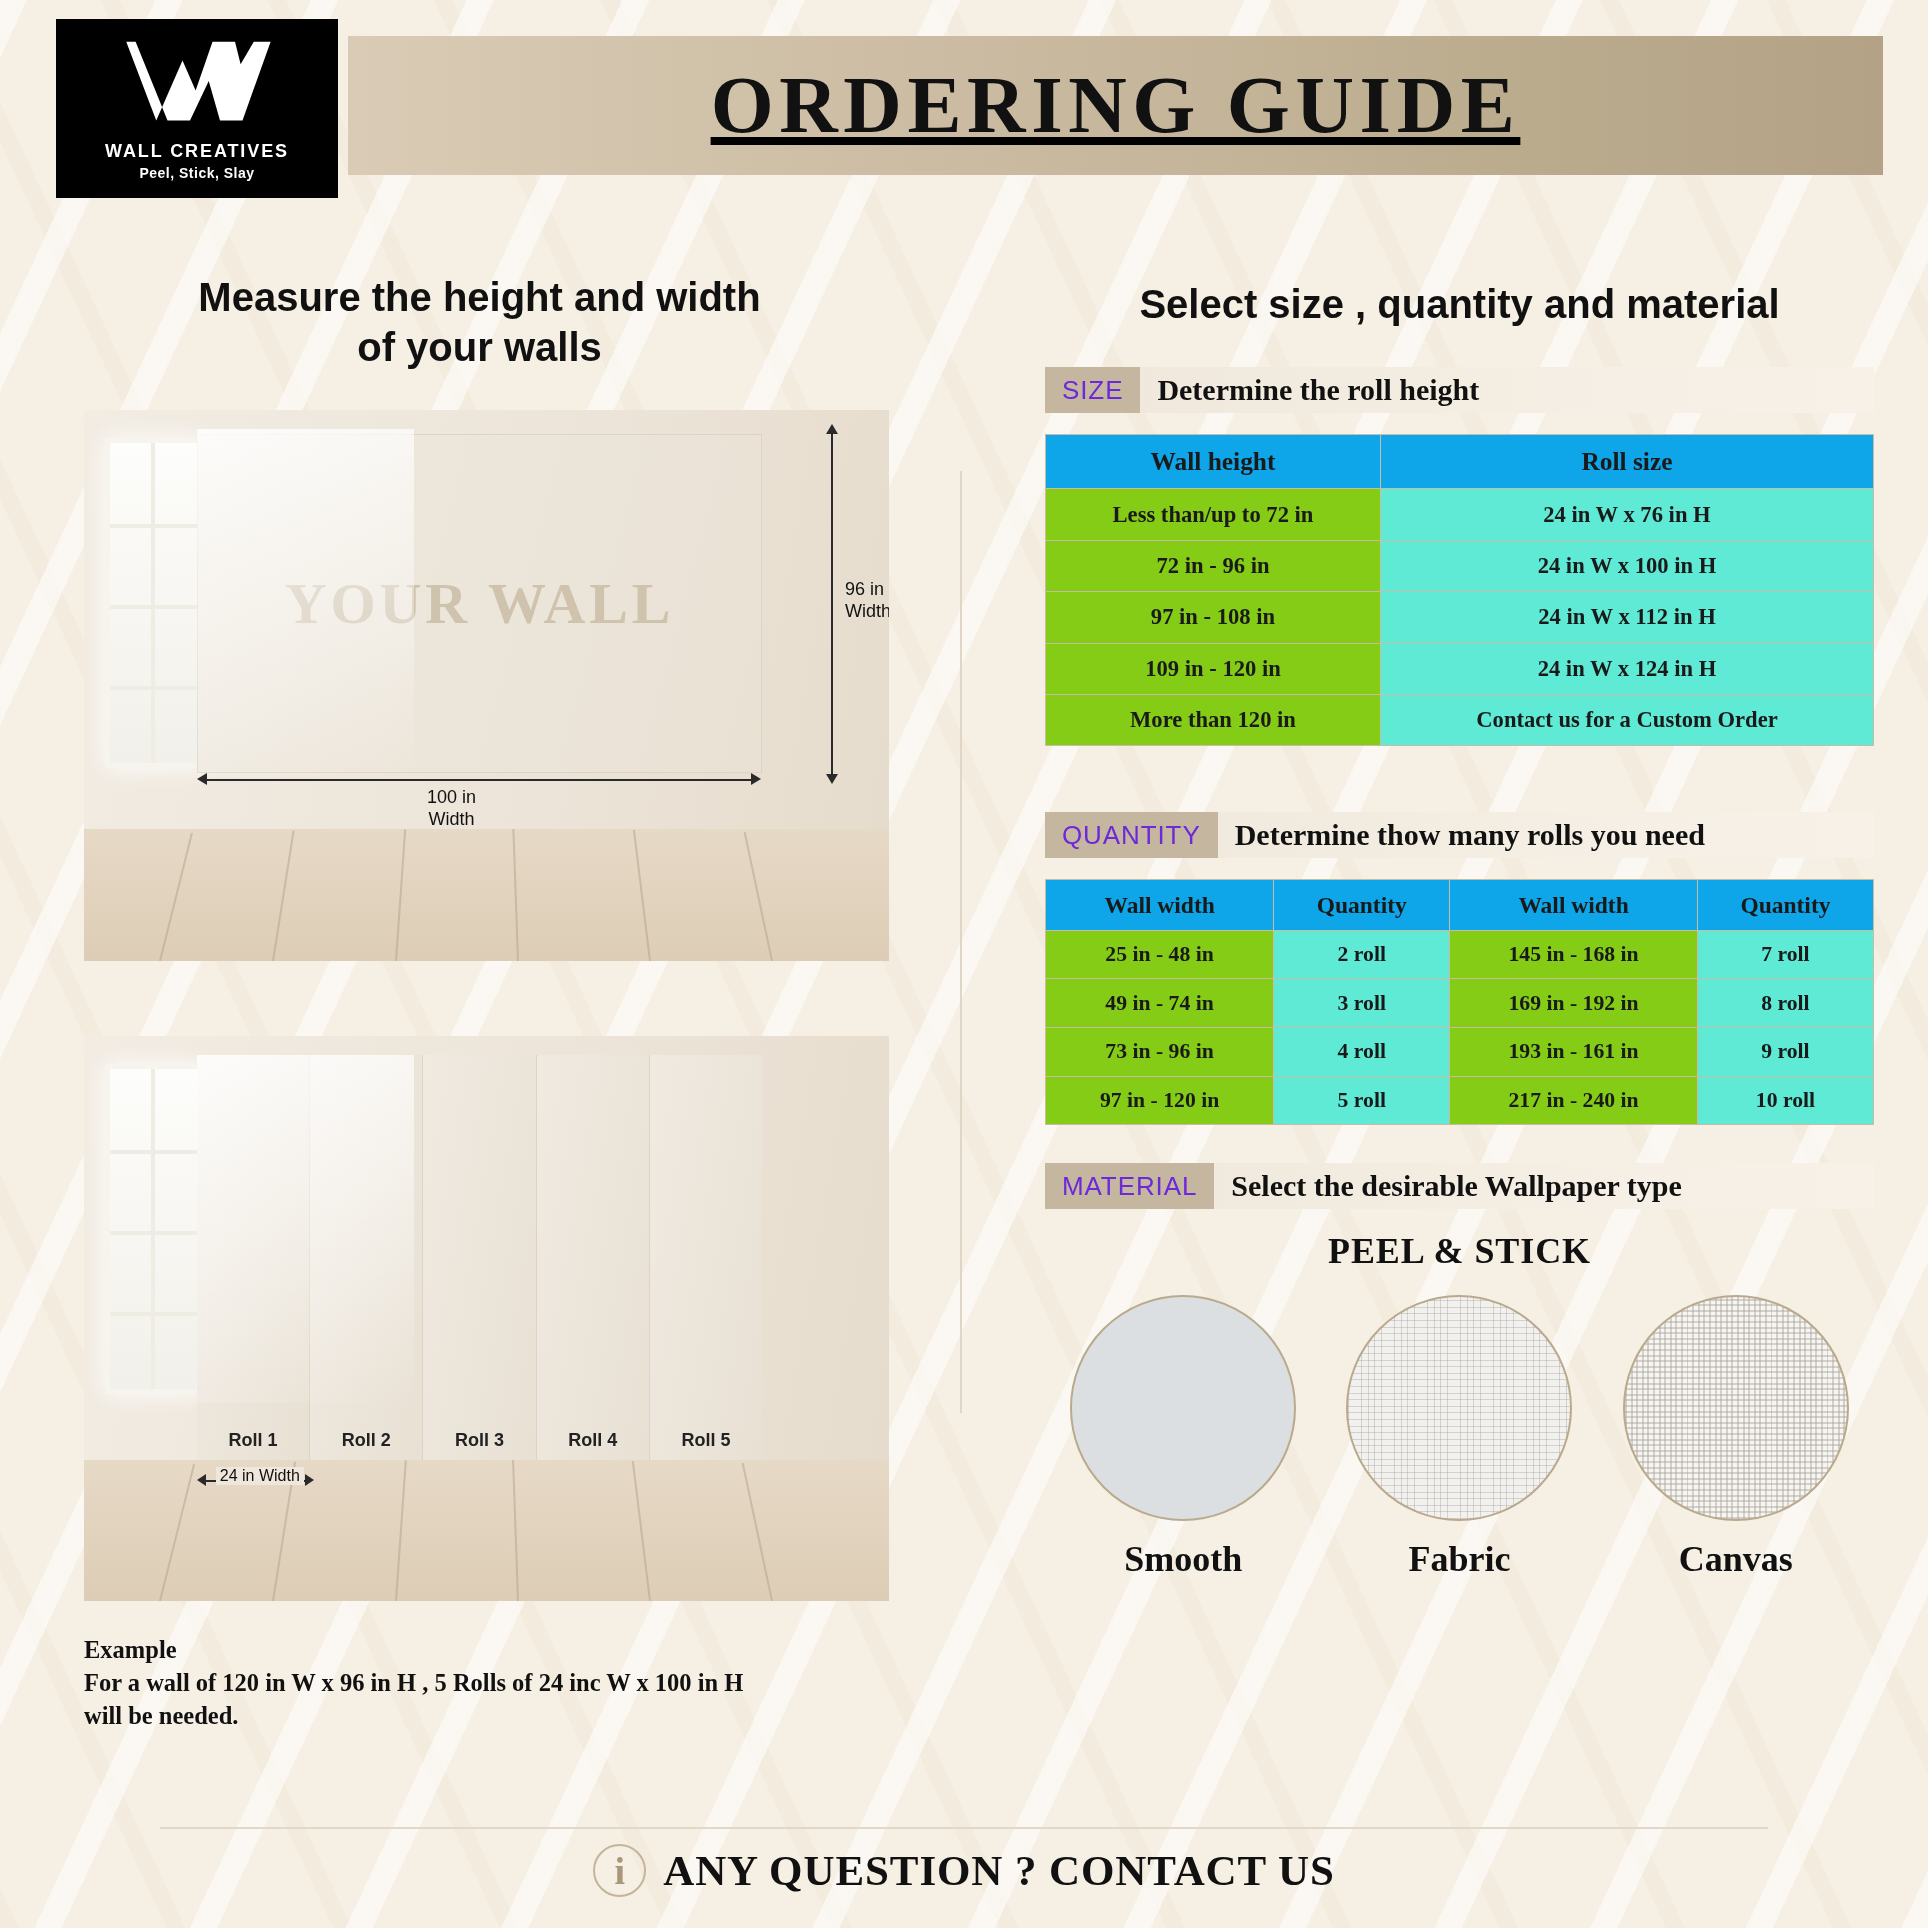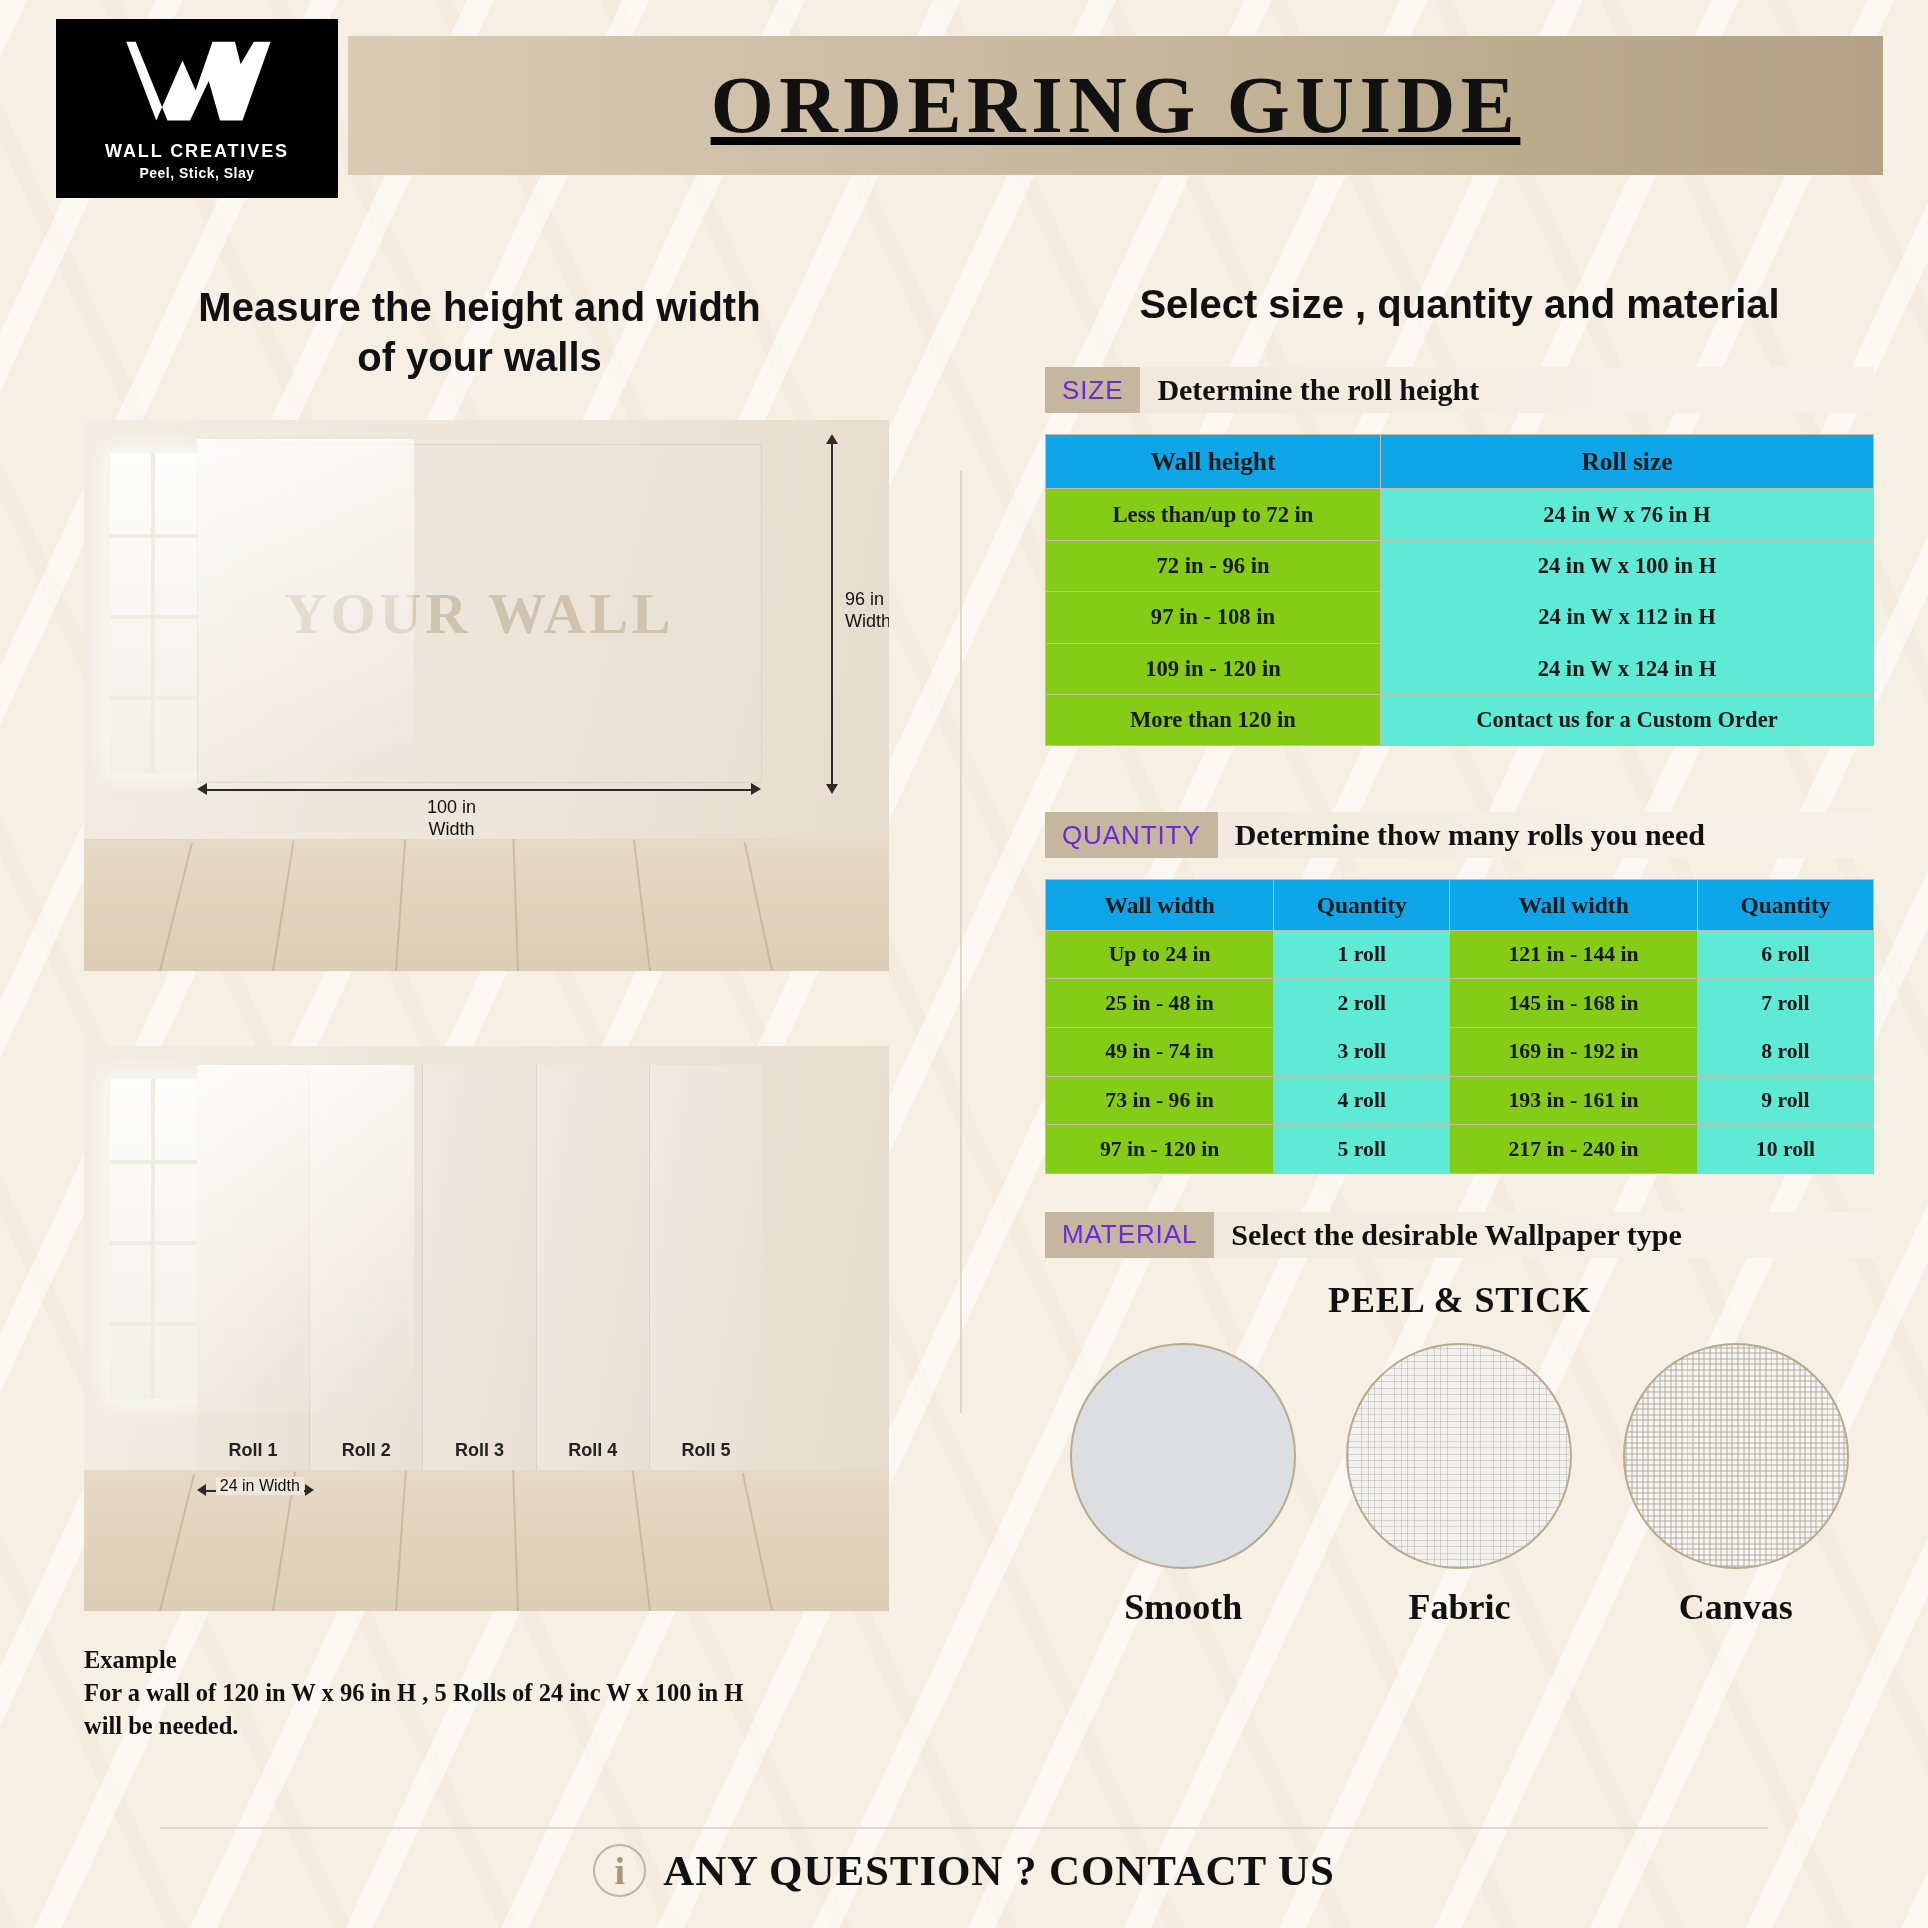--- a/index.html
+++ b/index.html
@@ -38,21 +38,21 @@
     background:linear-gradient(90deg,#d8cab4 0%, #cdbda4 35%, #bead8f 70%, #a89madd 100%);
     background:linear-gradient(90deg,#d9cbb5 0%, #cbbba2 40%, #bcac8e 75%, #b3a286 100%);
     display:flex; align-items:center; justify-content:center;text-decoration:underline;
   }
   .title-bar h1 {
     margin:0; font-family:"Liberation Serif", serif; font-weight:bold;
     font-size:81px; letter-spacing:5.6px; color:#111;
   }
 
   
-  .left-col { position:absolute; left:56px; top:282px; width:847px; }
+  .left-col { position:absolute; left:56px; top:272px; width:847px; }
   .section-heading {
     text-align:center; font-size:40px; font-weight:bold; color:#111;
     line-height:1.25; margin:0 0 38px 0;
   }
   .room {
     width:805px; height:551px; margin-left:28px; position:relative;
     background:#efe7db; overflow:hidden;
   }
   .room.second { height:565px; }
   .room-floor {
@@ -385,26 +385,20 @@
       <thead>
         <tr>
           <th>Wall width</th>
           <th>Quantity</th>
           <th>Wall width</th>
           <th>Quantity</th>
         </tr>
       </thead>
       <tbody>
         <tr>
-          <td class="plain">Up to 24 in</td>
-          <td class="alt">1 roll</td>
-          <td class="plain">121 in - 144 in</td>
-          <td class="alt">6 roll</td>
-        </tr>
-        <tr>
           <td class="plain">25 in - 48 in</td>
           <td class="alt">2 roll</td>
           <td class="plain">145 in - 168 in</td>
           <td class="alt">7 roll</td>
         </tr>
         <tr>
           <td class="plain">49 in - 74 in</td>
           <td class="alt">3 roll</td>
           <td class="plain">169 in - 192 in</td>
           <td class="alt">8 roll</td>

